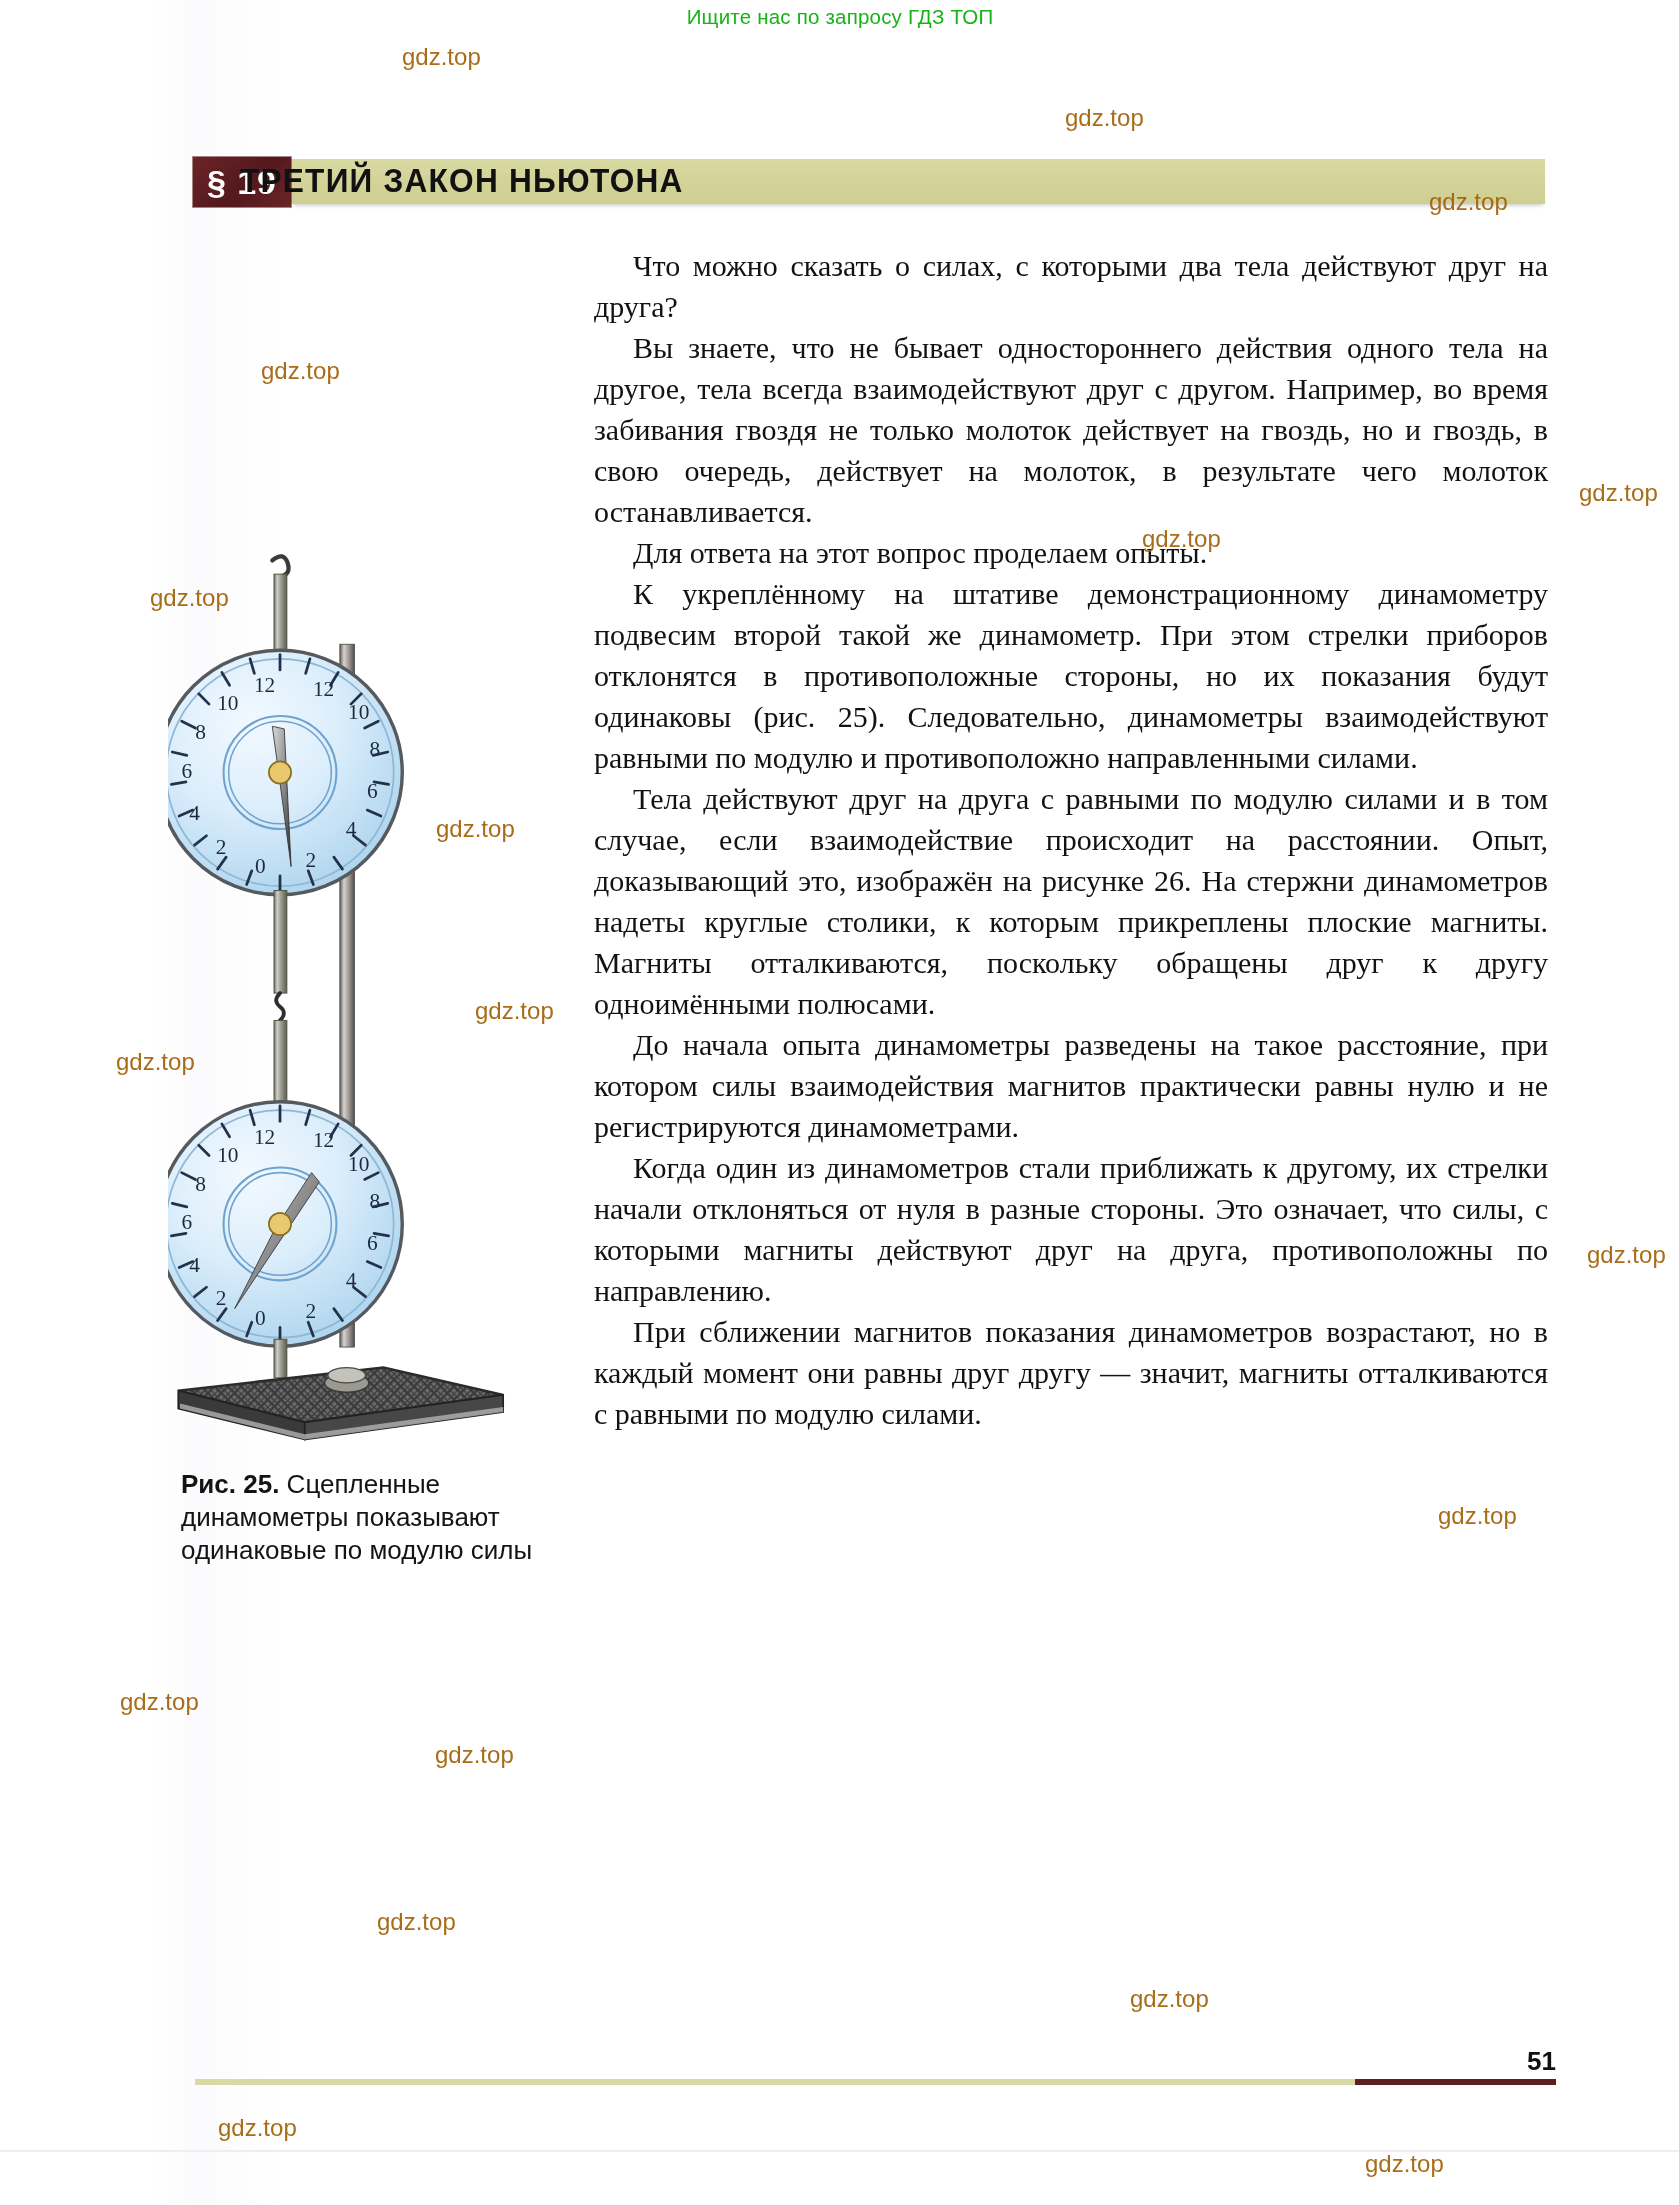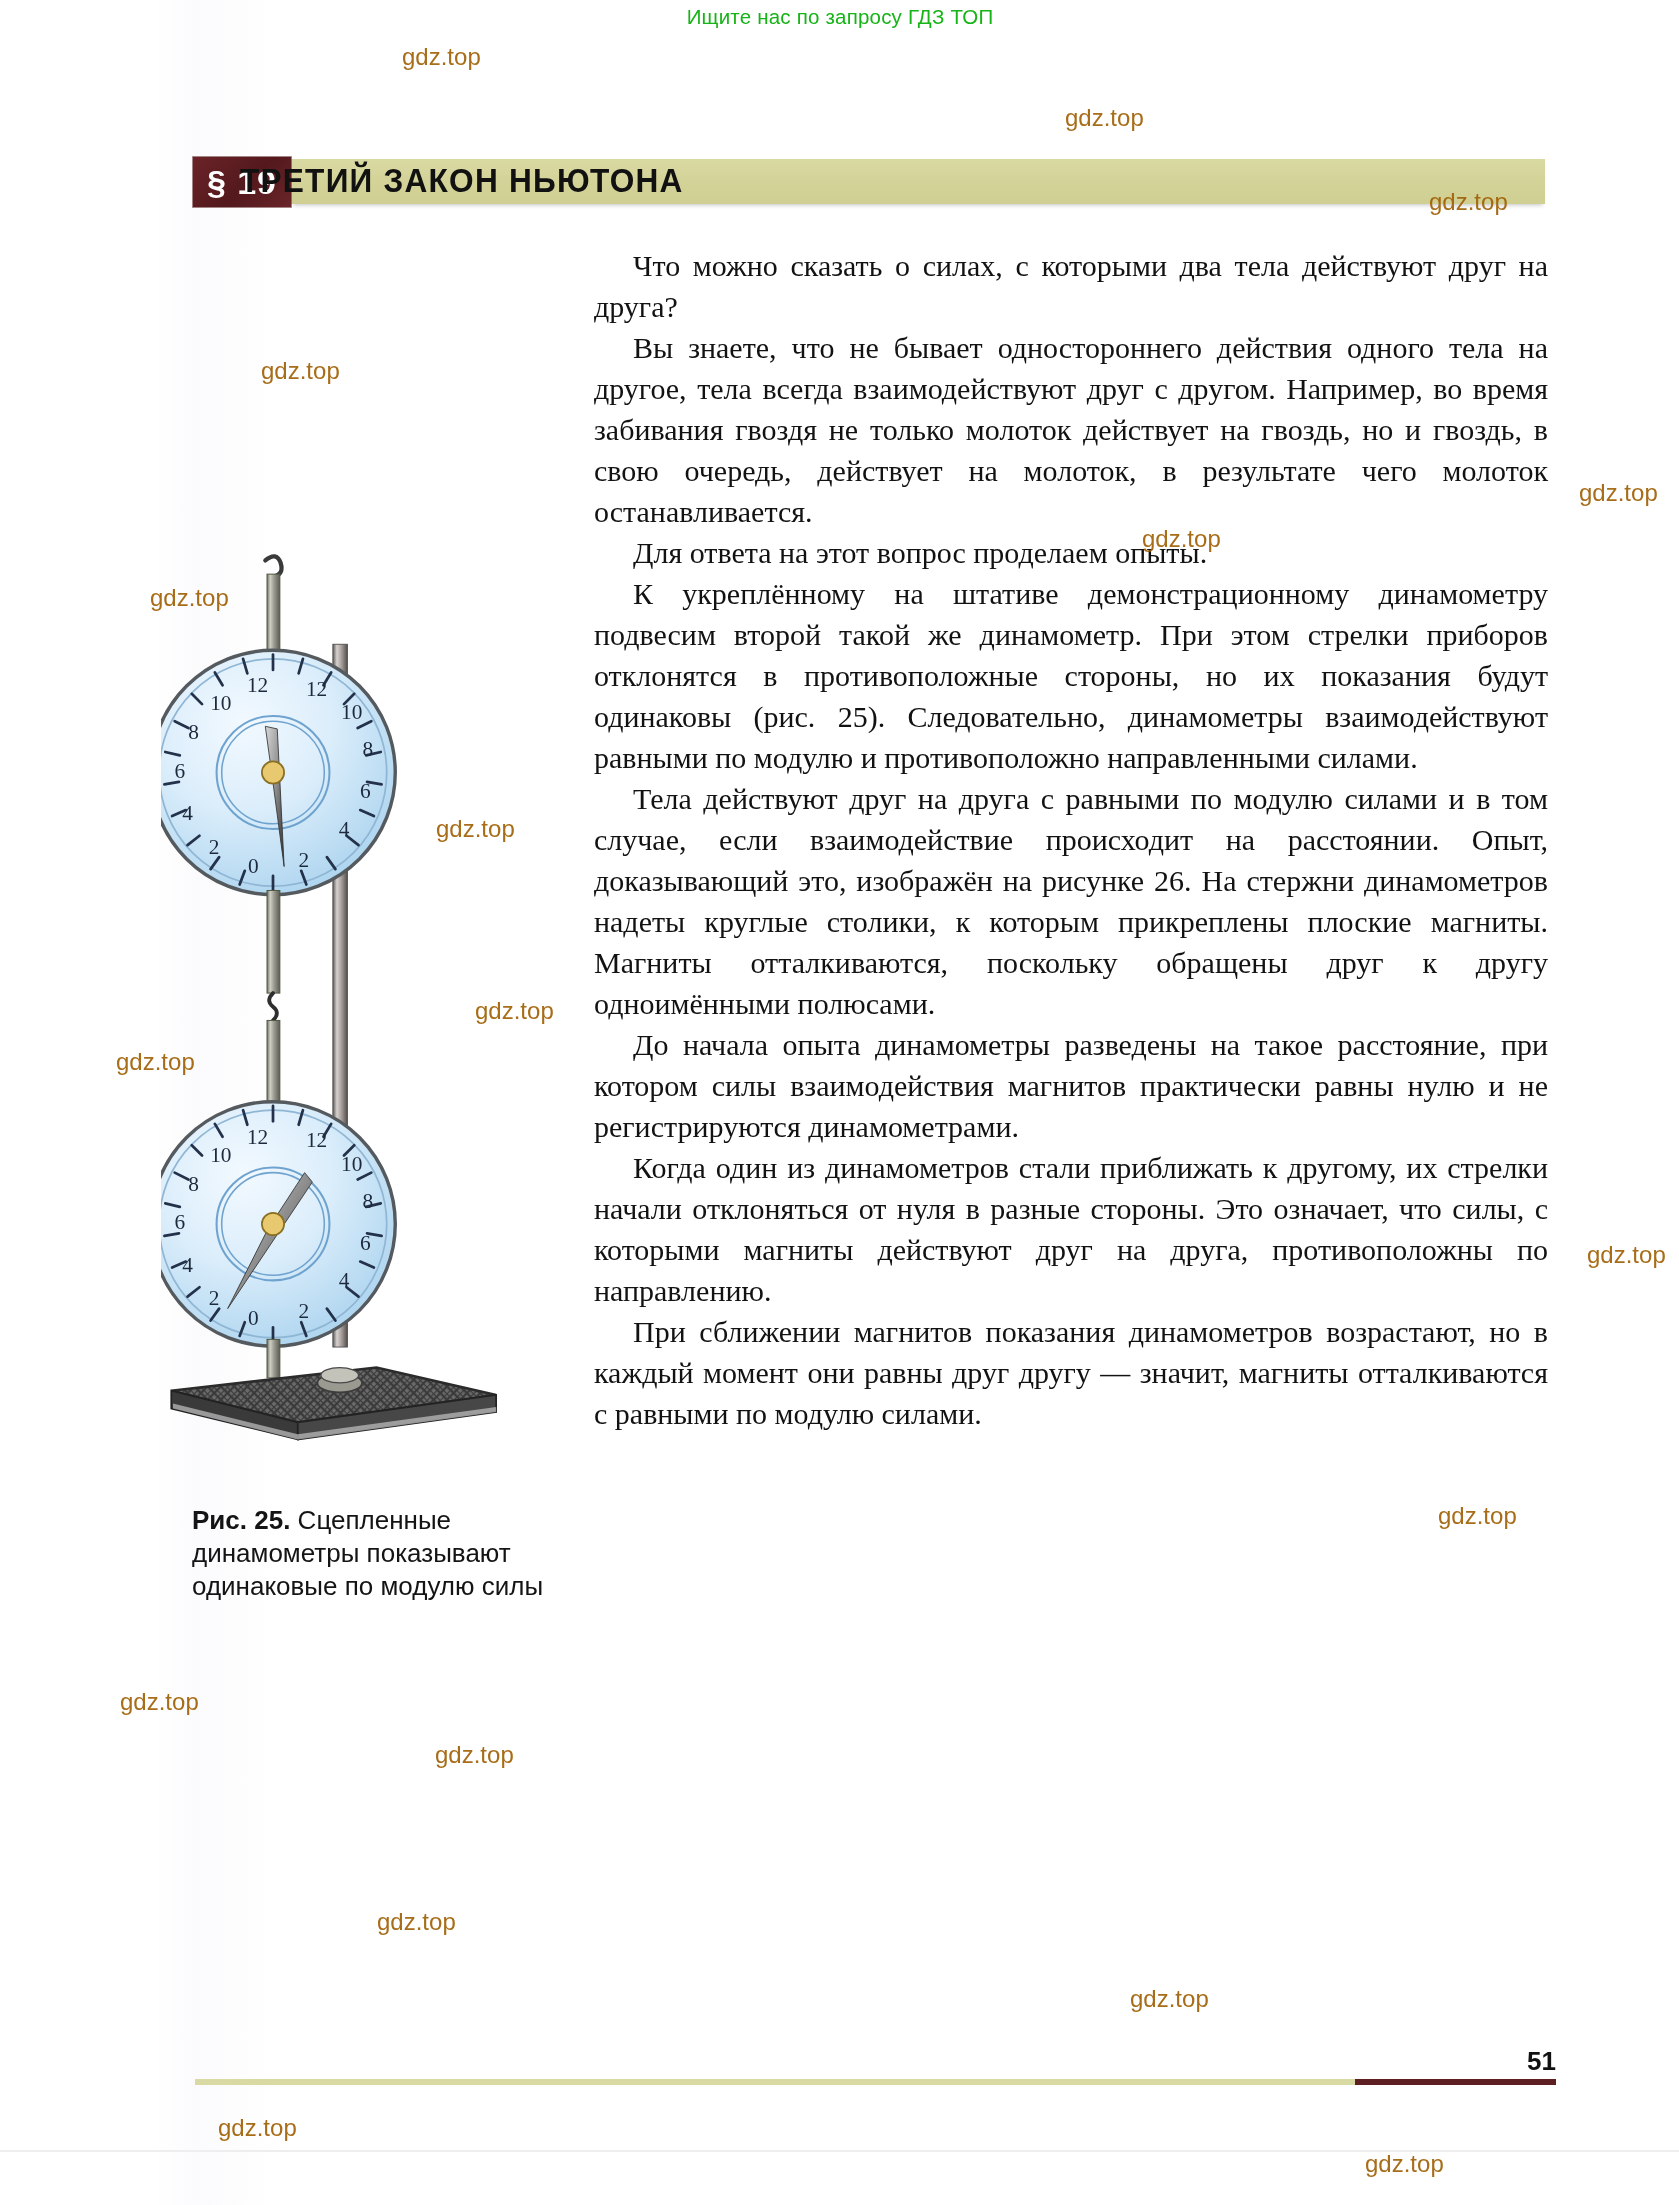--- a/index.html
+++ b/index.html
@@ -60,26 +60,26 @@
   #bodycol{
     position:absolute;left:594px;top:245px;width:954px;
     font-family:"Liberation Serif",serif;
     font-size:30px;line-height:41px;
     color:#121212;text-align:justify;text-justify:inter-word;
     -webkit-hyphens:none;hyphens:none;
   }
   #bodycol p{margin:0 0 0 0;text-indent:39px;}
   #bodycol p + p{margin-top:0px;}
   
-  #figwrap{position:absolute;left:161px;top:548px;width:359px;}
+  #figwrap{position:absolute;left:168px;top:548px;width:359px;}
   #figure{position:relative;width:342px;height:903px;}
   .caption{
-    position:absolute;left:192px;top:1468px;width:359px;
+    position:absolute;left:181px;top:1468px;width:359px;
     font-family:"Liberation Sans",sans-serif;
-    font-size:26px;line-height:33px;color:#141414;margin-top:36px;
+    font-size:26px;line-height:33px;color:#141414;
   }
   .caption b{font-weight:bold;}
   
   #pnum{
     position:absolute;right:124px;bottom:128px;
     font-family:"Liberation Sans",sans-serif;font-weight:bold;
     font-size:26px;color:#111;
   }
   #foot-rule-left{
     position:absolute;left:195px;bottom:120px;width:1241px;height:6px;

